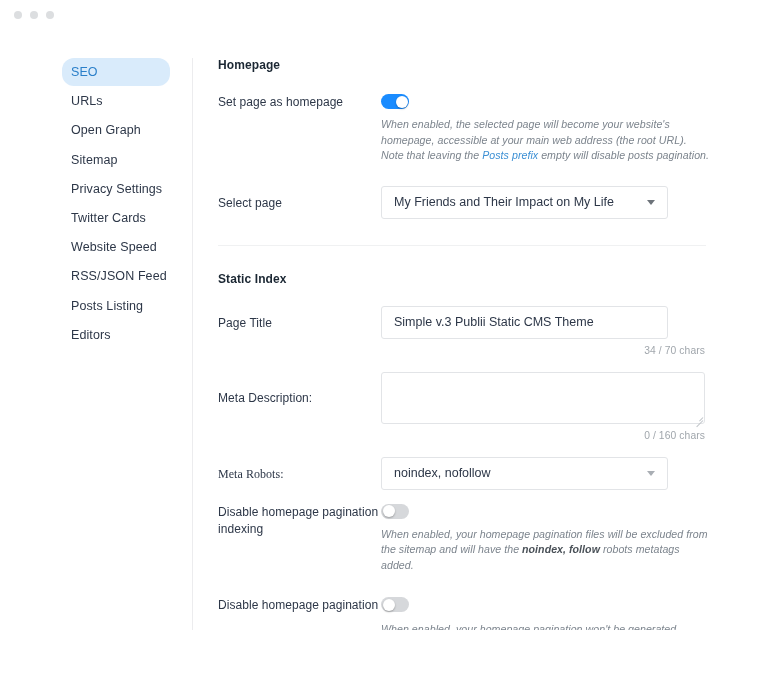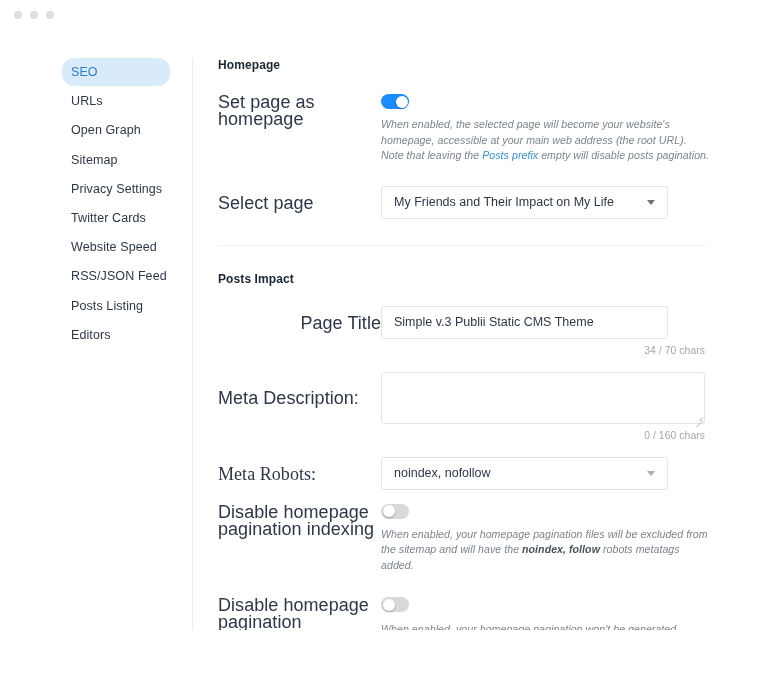--- a/index.html
+++ b/index.html
@@ -96,21 +96,21 @@
   }
 
   .row {
     display: flex;
     align-items: flex-start;
     margin-bottom: 4px;
   }
   .row-label {
     width: 163px;
     flex: 0 0 163px;
-    font-size: 18px;
+    font-size: 12px;
     color: #2d3748;
     line-height: 17px;
     padding-top: 2px;
     letter-spacing: 0.05px;
   }
   .row-field {
     flex: 1 1 auto;
     min-width: 0;
   }
 
@@ -314,24 +314,24 @@
         <div class="row-field">
           <div class="select-box">
             <span class="select-value">My Friends and Their Impact on My Life</span>
             <span class="caret"></span>
           </div>
         </div>
       </div>
 
       <div class="hdivider"></div>
 
-      <h2 class="section-title">Posts Impact</h2>
-
-      <div class="row">
-        <div class="row-label" style="padding-top:9px;text-align:right;">Page Title</div>
+      <h2 class="section-title">Static Index</h2>
+
+      <div class="row">
+        <div class="row-label" style="padding-top:9px;">Page Title</div>
         <div class="row-field">
           <input class="text-input" type="text" value="Simple v.3 Publii Static CMS Theme" style="">
           <div class="char-count">34 / 70 chars</div>
         </div>
       </div>
 
       <div class="spacer-12"></div>
 
       <div class="row">
         <div class="row-label" style="padding-top:18px;">Meta Description:</div>

